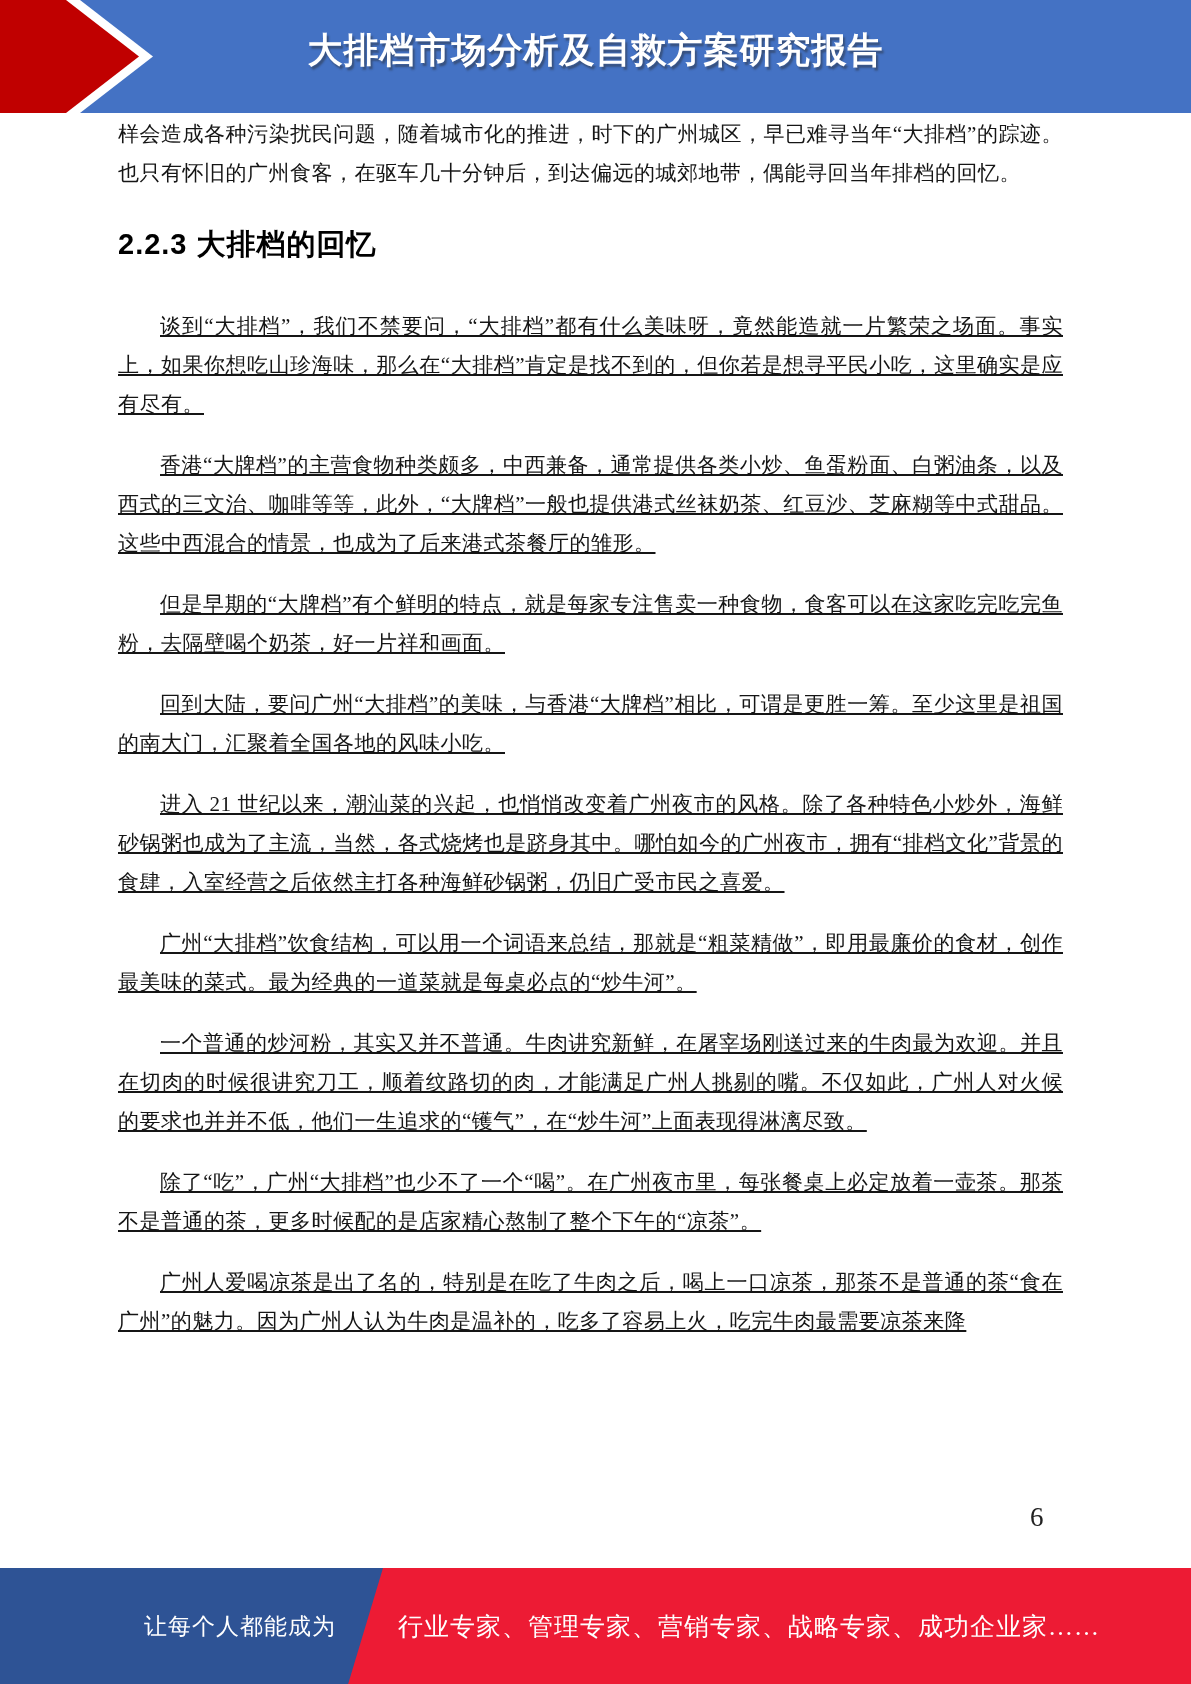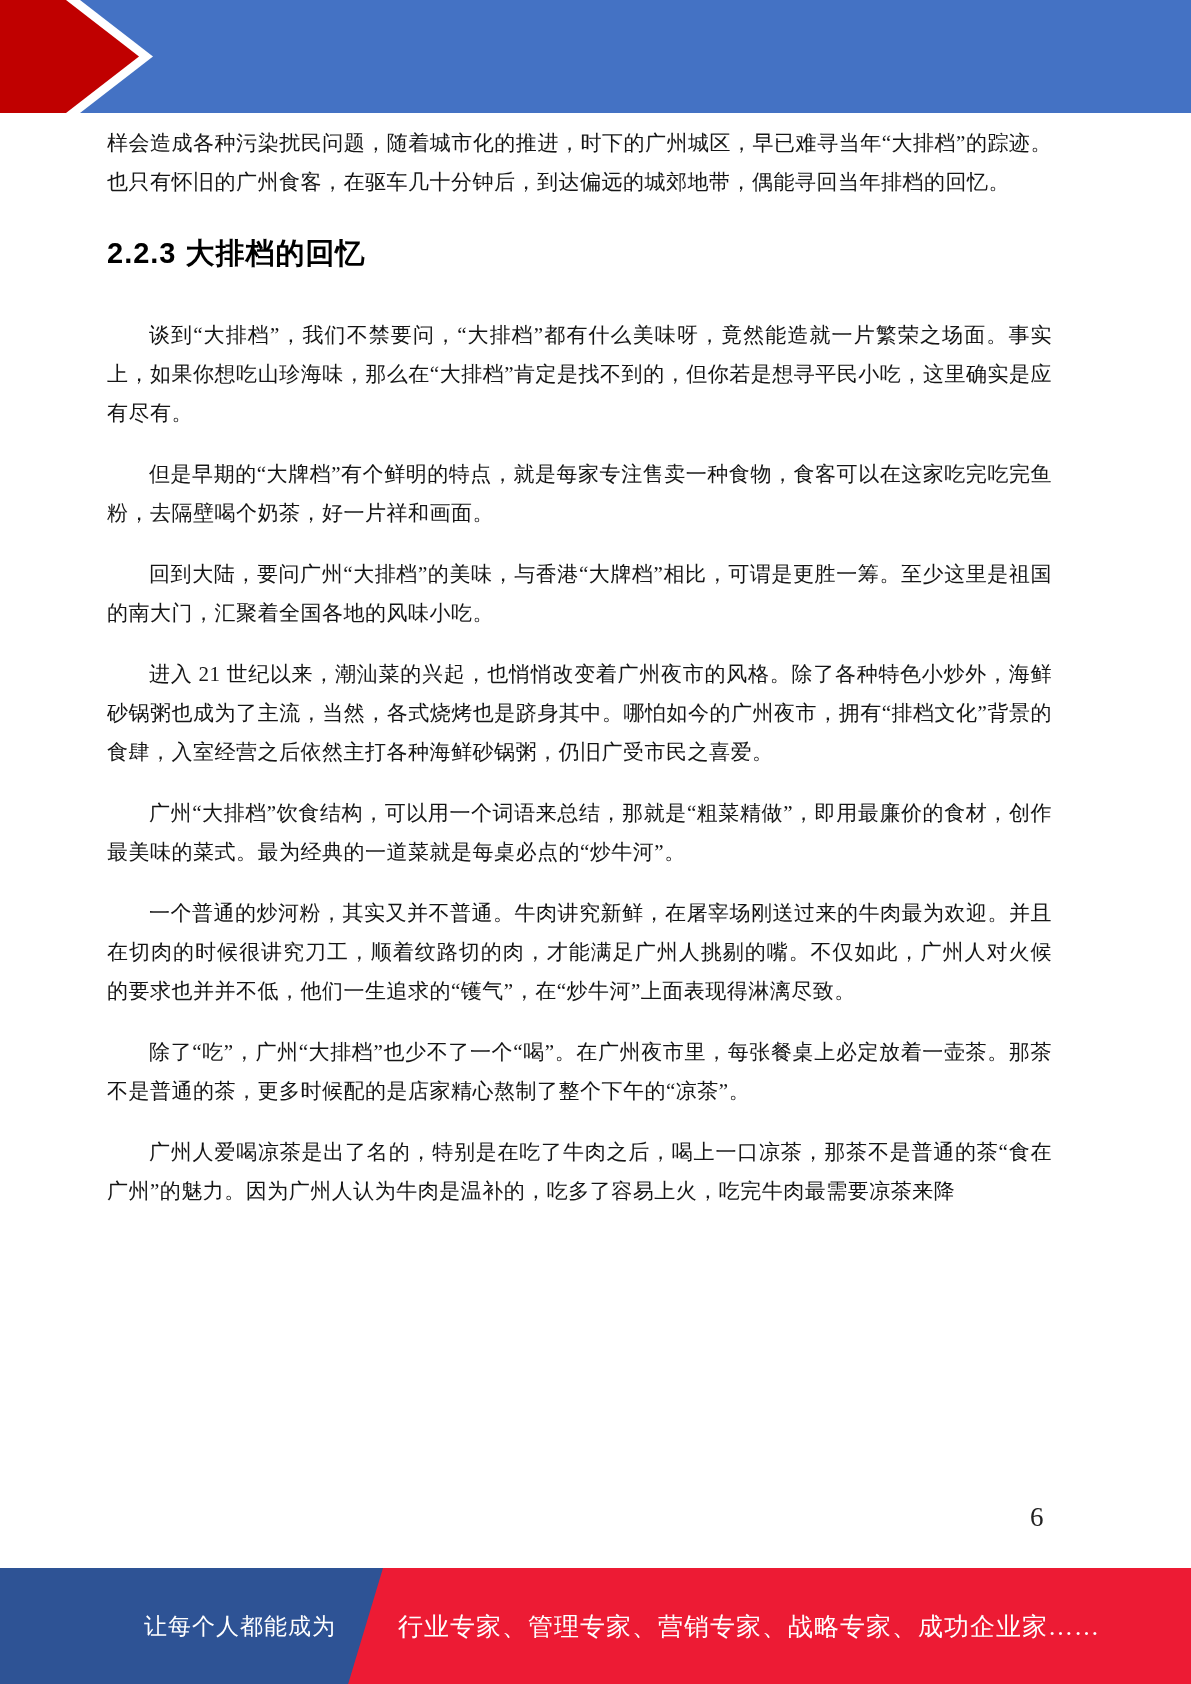--- a/index.html
+++ b/index.html
@@ -38,33 +38,33 @@
     font-size: 35px;
     letter-spacing: 1px;
     text-shadow: 2px 3px 2px rgba(40,40,40,0.45);
     white-space: nowrap;
   }
 
   
   .content {
     position: absolute;
     top: 113px;
-    left: 107px;
+    left: 118px;
     width: 945px;
-    padding-top: 11px;
+    padding-top: 2px;
   }
   .para {
     font-size: 21px;
     line-height: 39px;
     letter-spacing: 0.5px;
     text-align: justify;
     color: #151515;
     margin-bottom: 22px;
   }
-  .para.indent { text-indent: 2em; }
+  .para.indent { text-indent: 2em; text-decoration: underline; }
   .section-heading {
     font-family: "Liberation Sans", "DejaVu Sans", sans-serif;
     font-weight: bold;
     font-size: 29px;
     color: #000000;
     letter-spacing: 1px;
     margin-top: 32px;
     margin-bottom: 42px;
   }
 
@@ -125,26 +125,28 @@
 </head>
 <body>
 
 <div class="page">
 
   <div class="banner">
     <svg width="200" height="113" viewBox="0 0 200 113" aria-hidden="true">
       <polygon points="0,0 80,0 153,56.5 80,113 0,113" fill="#ffffff"></polygon>
       <polygon points="0,0 66,0 139,56.5 66,113 0,113" fill="#C00000"></polygon>
     </svg>
+    <div class="banner-title">大排档市场分析及自救方案研究报告</div>
   </div>
 
   <div class="content">
     <p class="para">样会造成各种污染扰民问题，随着城市化的推进，时下的广州城区，早已难寻当年“大排档”的踪迹。也只有怀旧的广州食客，在驱车几十分钟后，到达偏远的城郊地带，偶能寻回当年排档的回忆。</p>
     <h2 class="section-heading">2.2.3 大排档的回忆</h2>
     <p class="para indent">谈到“大排档”，我们不禁要问，“大排档”都有什么美味呀，竟然能造就一片繁荣之场面。事实上，如果你想吃山珍海味，那么在“大排档”肯定是找不到的，但你若是想寻平民小吃，这里确实是应有尽有。</p>
+    <p class="para indent">香港“大牌档”的主营食物种类颇多，中西兼备，通常提供各类小炒、鱼蛋粉面、白粥油条，以及西式的三文治、咖啡等等，此外，“大牌档”一般也提供港式丝袜奶茶、红豆沙、芝麻糊等中式甜品。这些中西混合的情景，也成为了后来港式茶餐厅的雏形。</p>
     <p class="para indent">但是早期的“大牌档”有个鲜明的特点，就是每家专注售卖一种食物，食客可以在这家吃完吃完鱼粉，去隔壁喝个奶茶，好一片祥和画面。</p>
     <p class="para indent">回到大陆，要问广州“大排档”的美味，与香港“大牌档”相比，可谓是更胜一筹。至少这里是祖国的南大门，汇聚着全国各地的风味小吃。</p>
     <p class="para indent">进入 21 世纪以来，潮汕菜的兴起，也悄悄改变着广州夜市的风格。除了各种特色小炒外，海鲜砂锅粥也成为了主流，当然，各式烧烤也是跻身其中。哪怕如今的广州夜市，拥有“排档文化”背景的食肆，入室经营之后依然主打各种海鲜砂锅粥，仍旧广受市民之喜爱。</p>
     <p class="para indent">广州“大排档”饮食结构，可以用一个词语来总结，那就是“粗菜精做”，即用最廉价的食材，创作最美味的菜式。最为经典的一道菜就是每桌必点的“炒牛河”。</p>
     <p class="para indent">一个普通的炒河粉，其实又并不普通。牛肉讲究新鲜，在屠宰场刚送过来的牛肉最为欢迎。并且在切肉的时候很讲究刀工，顺着纹路切的肉，才能满足广州人挑剔的嘴。不仅如此，广州人对火候的要求也并并不低，他们一生追求的“镬气”，在“炒牛河”上面表现得淋漓尽致。</p>
     <p class="para indent">除了“吃”，广州“大排档”也少不了一个“喝”。在广州夜市里，每张餐桌上必定放着一壶茶。那茶不是普通的茶，更多时候配的是店家精心熬制了整个下午的“凉茶”。</p>
     <p class="para indent">广州人爱喝凉茶是出了名的，特别是在吃了牛肉之后，喝上一口凉茶，那茶不是普通的茶“食在广州”的魅力。因为广州人认为牛肉是温补的，吃多了容易上火，吃完牛肉最需要凉茶来降</p>
   </div>
 
   <div class="page-number">6</div>

